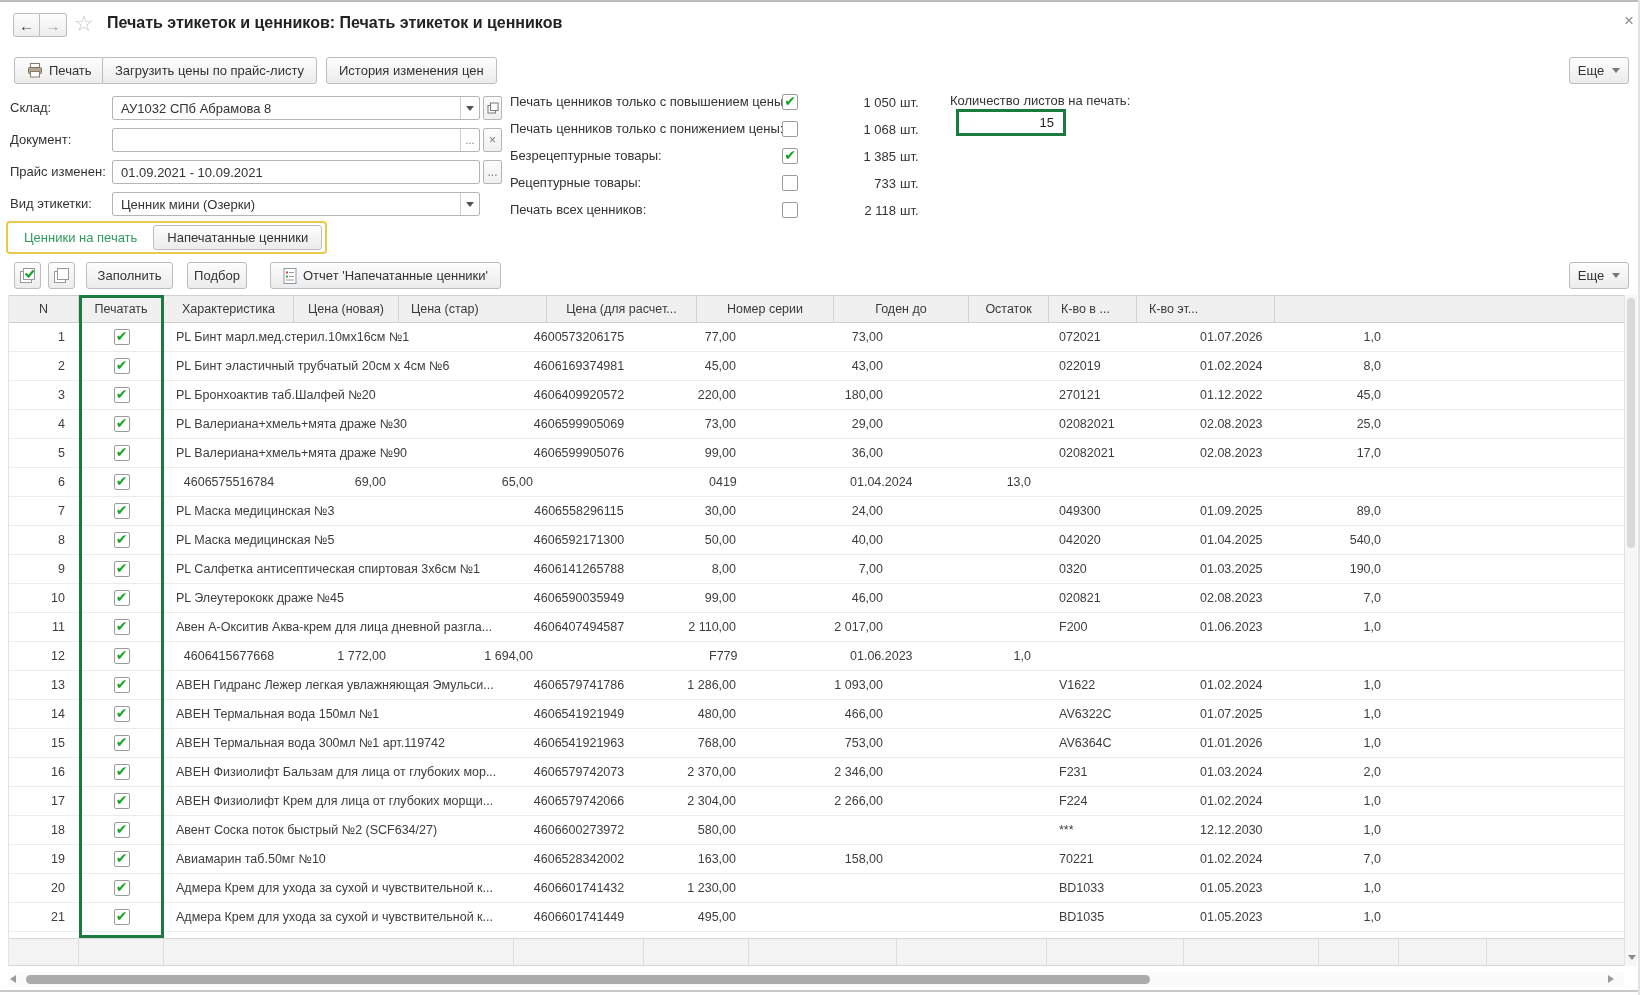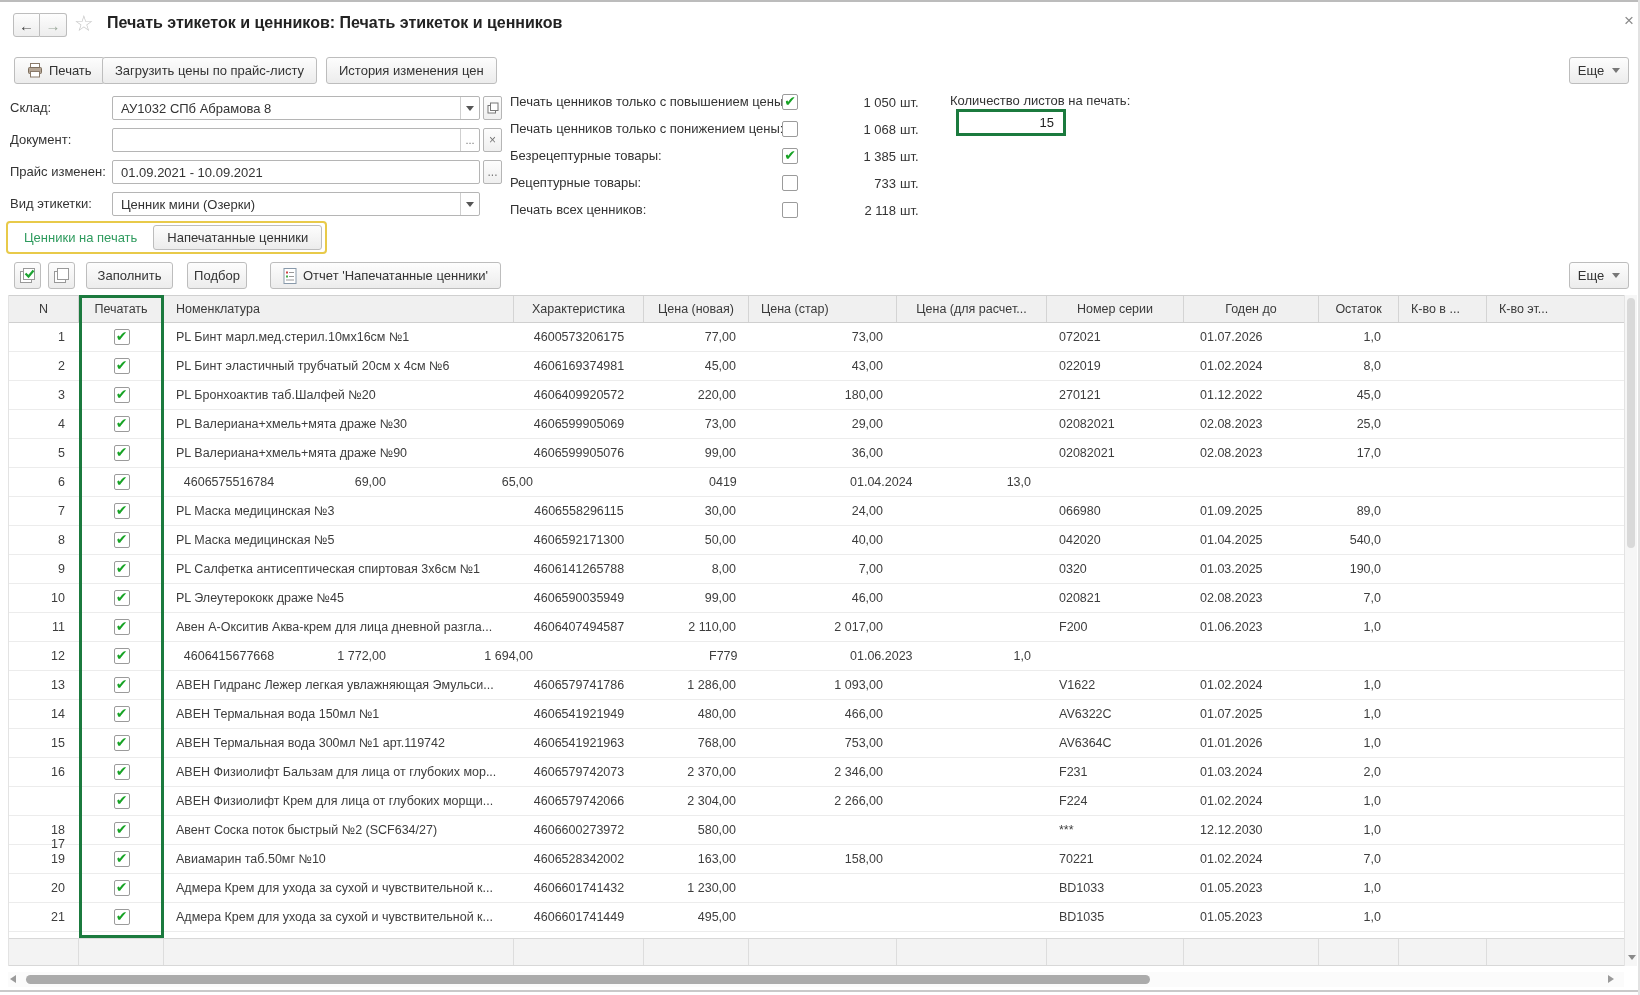--- a/index.html
+++ b/index.html
@@ -259,21 +259,20 @@
 </button>
 <button class="btn" style="left:1569px;top:262px;width:60px;justify-content:center;">
   <span>Еще</span>
   <span class="dd-tri"></span>
 </button>
 
 <div class="table">
   <div class="thead">
     <div class="th col0" style="width:70px">N</div>
     <div class="th col1" style="width:85px">Печатать</div>
-    <div class="th col2" style="width:350px">Номенклатура</div>
     <div class="th col3" style="width:130px">Характеристика</div>
     <div class="th col4" style="width:105px">Цена (новая)</div>
     <div class="th col5" style="width:148px">Цена (стар)</div>
     <div class="th col6" style="width:150px">Цена (для расчет...</div>
     <div class="th col7" style="width:137px">Номер серии</div>
     <div class="th col8" style="width:135px">Годен до</div>
     <div class="th col9" style="width:80px">Остаток</div>
     <div class="th col10" style="width:88px">К-во в ...</div>
     <div class="th col11" style="width:138px">К-во эт...</div>
   </div>
@@ -390,21 +389,21 @@
         <div class="td col1" style="width: 85px;">
           <div class="cb checked">
             <span class="tick">✔</span>
           </div>
         </div>
         <div class="td col2" style="width: 350px;">PL Маска медицинская №3</div>
         <div class="td col3" style="width: 130px;">4606558296115</div>
         <div class="td col4" style="width: 105px;">30,00</div>
         <div class="td col5" style="width: 148px;">24,00</div>
         <div class="td col6" style="width: 150px;"></div>
-        <div class="td col7" style="width: 137px;">066980</div>
+        <div class="td col7" style="width: 137px;">049300</div>
         <div class="td col8" style="width: 135px;">01.09.2025</div>
         <div class="td col9" style="width: 80px;">89,0</div>
         <div class="td col10" style="width: 88px;"></div>
         <div class="td col11" style="width: 138px;"></div>
       </div>
       <div class="trow">
         <div class="td col0" style="width: 70px;">8</div>
         <div class="td col1" style="width: 85px;">
           <div class="cb checked">
             <span class="tick">✔</span>
@@ -558,21 +557,21 @@
         <div class="td col4" style="width: 105px;">2 370,00</div>
         <div class="td col5" style="width: 148px;">2 346,00</div>
         <div class="td col6" style="width: 150px;"></div>
         <div class="td col7" style="width: 137px;">F231</div>
         <div class="td col8" style="width: 135px;">01.03.2024</div>
         <div class="td col9" style="width: 80px;">2,0</div>
         <div class="td col10" style="width: 88px;"></div>
         <div class="td col11" style="width: 138px;"></div>
       </div>
       <div class="trow">
-        <div class="td col0" style="width: 70px; margin-top: 43px;">17</div>
+        <div class="td col0" style="width: 70px;">17</div>
         <div class="td col1" style="width: 85px;">
           <div class="cb checked">
             <span class="tick">✔</span>
           </div>
         </div>
         <div class="td col2" style="width: 350px;">АВЕН Физиолифт Крем для лица от глубоких морщи...</div>
         <div class="td col3" style="width: 130px;">4606579742066</div>
         <div class="td col4" style="width: 105px;">2 304,00</div>
         <div class="td col5" style="width: 148px;">2 266,00</div>
         <div class="td col6" style="width: 150px;"></div>

